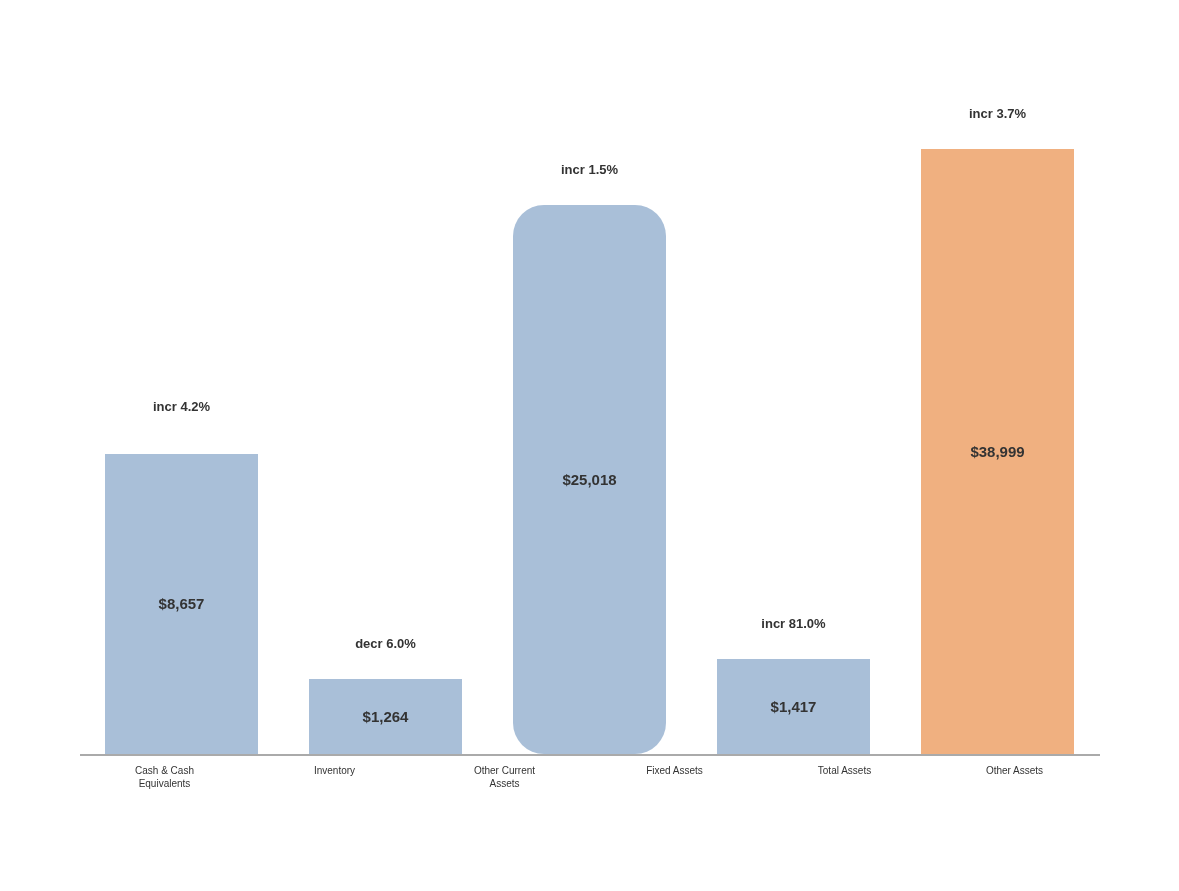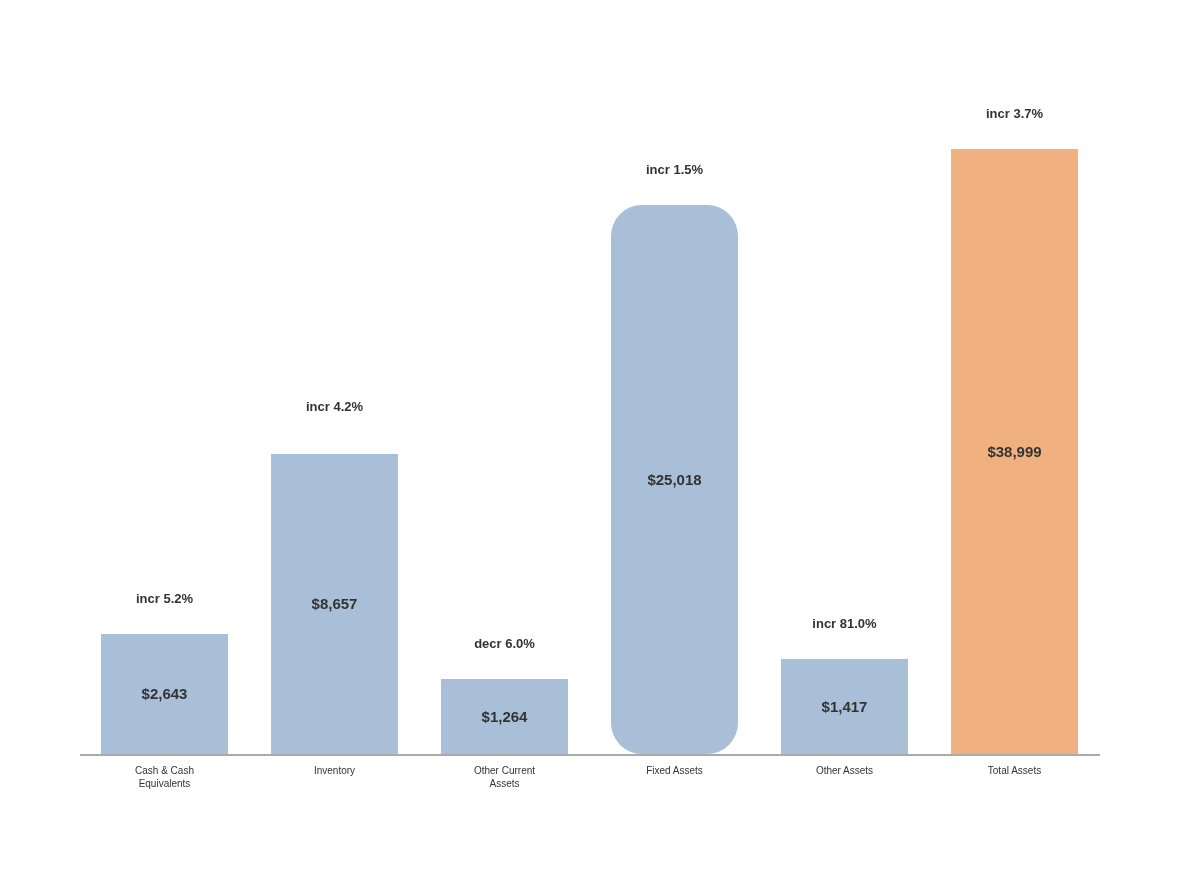--- a/index.html
+++ b/index.html
@@ -98,26 +98,20 @@
 <body>
 
 <div class="chart-container">
   <div class="chart-title">
     <span></span>
     <span class="subtitle"></span>
   </div>
 
   <div class="chart-area">
     <div class="bars-wrapper" id="bars-wrapper">
-    <div class="bar-group">
-          <div class="bar-label-top">incr 5.2%</div>
-          <div class="bar bar-blue" style="height: 120px;">
-            <div class="bar-value">$2,643</div>
-          </div>
-        </div>
         <div class="bar-group">
           <div class="bar-label-top">incr 4.2%</div>
           <div class="bar bar-blue" style="height: 300px; margin-top: 12px;">
             <div class="bar-value">$8,657</div>
           </div>
         </div>
         <div class="bar-group">
           <div class="bar-label-top">decr 6.0%</div>
           <div class="bar bar-blue" style="height: 75px;">
             <div class="bar-value">$1,264</div>
@@ -141,16 +135,16 @@
             <div class="bar-value">$38,999</div>
           </div>
         </div>
       </div>
   </div>
   <div class="x-labels" id="x-labels">
   <div class="x-label">Cash &amp; Cash<br>Equivalents</div>
       <div class="x-label">Inventory</div>
       <div class="x-label">Other Current<br>Assets</div>
       <div class="x-label">Fixed Assets</div>
+      <div class="x-label">Total Assets</div>
       <div class="x-label">Other Assets</div>
-      <div class="x-label">Total Assets</div>
     </div>
 </div>
 
 </body></html>

